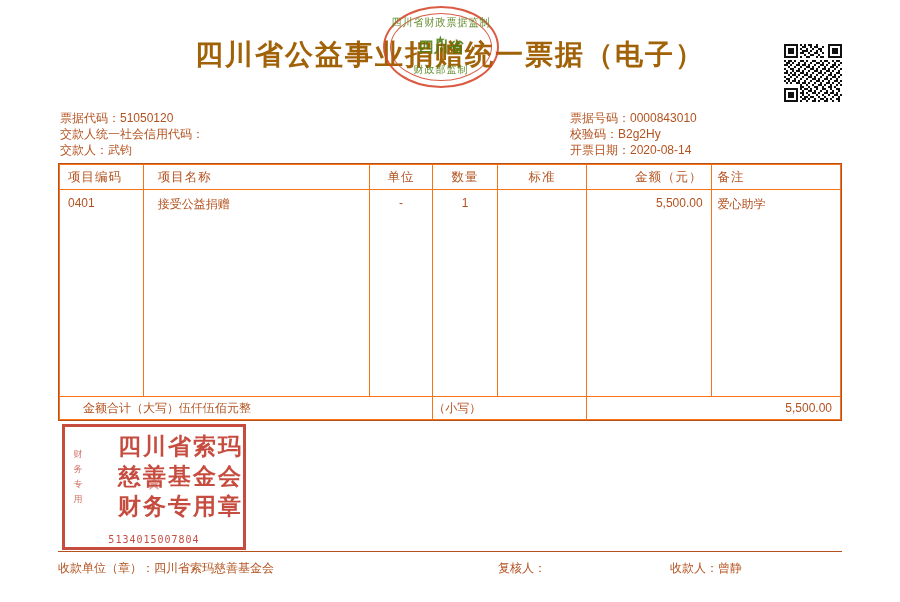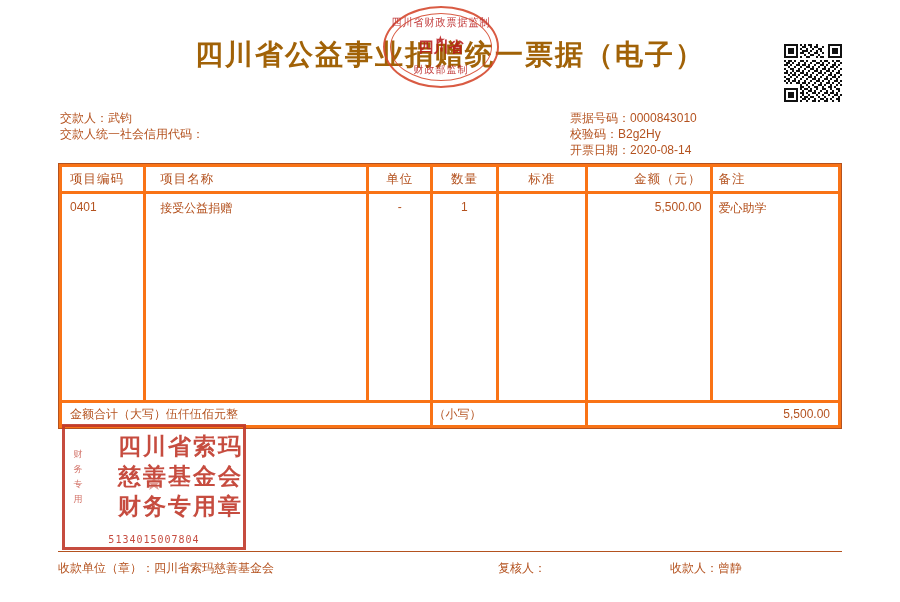--- a/index.html
+++ b/index.html
@@ -39,21 +39,21 @@
 
   
   .oval-seal {
     position: absolute;
     left: 383px;
     top: 6px;
     width: 112px;
     height: 78px;
     border: 2px solid #d4452a;
     border-radius: 50%;
-    color: #b91c1c;
+    color: #4d7c0f;
     opacity: .88;
     pointer-events: none;
   }
   .oval-seal .inner {
     position: absolute;
     left: 5px; top: 5px; right: 5px; bottom: 5px;
     border: 1px solid #d4452a;
     border-radius: 50%;
   }
   .oval-seal .arc-top {
@@ -126,21 +126,21 @@
     border: 1px solid #b4521f;
     box-sizing: border-box;
   }
   table {
     border-collapse: collapse;
     width: 100%;
     font-size: 12px;
     color: #b4521f;
   }
   th, td {
-    border: 3px solid #f97316;
+    border: 1px solid #f97316;
     padding: 0;
     font-weight: normal;
   }
   thead th {
     height: 24px;
     text-align: center;
     font-size: 12.5px;
     letter-spacing: 1px;
   }
   tbody td {
@@ -156,21 +156,21 @@
   .c-amount { width: 120px; text-align: right; padding-right: 8px; }
   .c-note   { width: 130px; text-align: left;  padding-left: 6px; }
 
   .total-row td {
     height: 22px;
     vertical-align: middle;
     padding-top: 0;
   }
   .total-left {
     text-align: left;
-    padding-left: 8px;
+    padding-left: 23px;
   }
   .total-mid {
     text-align: left;
   }
   .total-right {
     text-align: right;
     padding-right: 8px;
   }
 
   
@@ -488,24 +488,27 @@
           <rect x="17" y="28" width="1" height="1"></rect>
         <rect x="20" y="28" width="2" height="1"></rect>
           <rect x="24" y="28" width="1" height="1"></rect>
         <rect x="27" y="28" width="1" height="1"></rect>
       </g>
     </svg>
   </div>
 
   <div class="hdr hdr-left">
     <div class="row">
-      <span class="lab">交款人：</span><span class="val">武钧</span>
+      <span class="lab">票据代码：</span><span class="val">51050120</span>
     </div>
     <div class="row">
       <span class="lab">交款人统一社会信用代码：</span><span class="val"></span>
+    </div>
+    <div class="row">
+      <span class="lab">交款人：</span><span class="val">武钧</span>
     </div>
   </div>
 
   <div class="hdr hdr-right">
     <div class="row">
       <span class="lab">票据号码：</span><span class="val">0000843010</span>
     </div>
     <div class="row">
       <span class="lab">校验码：</span><span class="val">B2g2Hy</span>
     </div>

